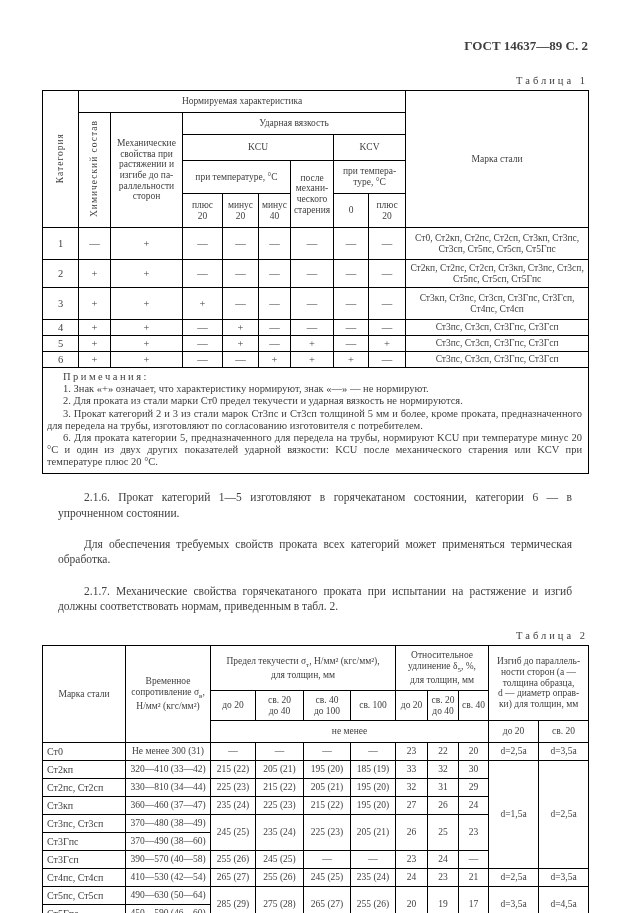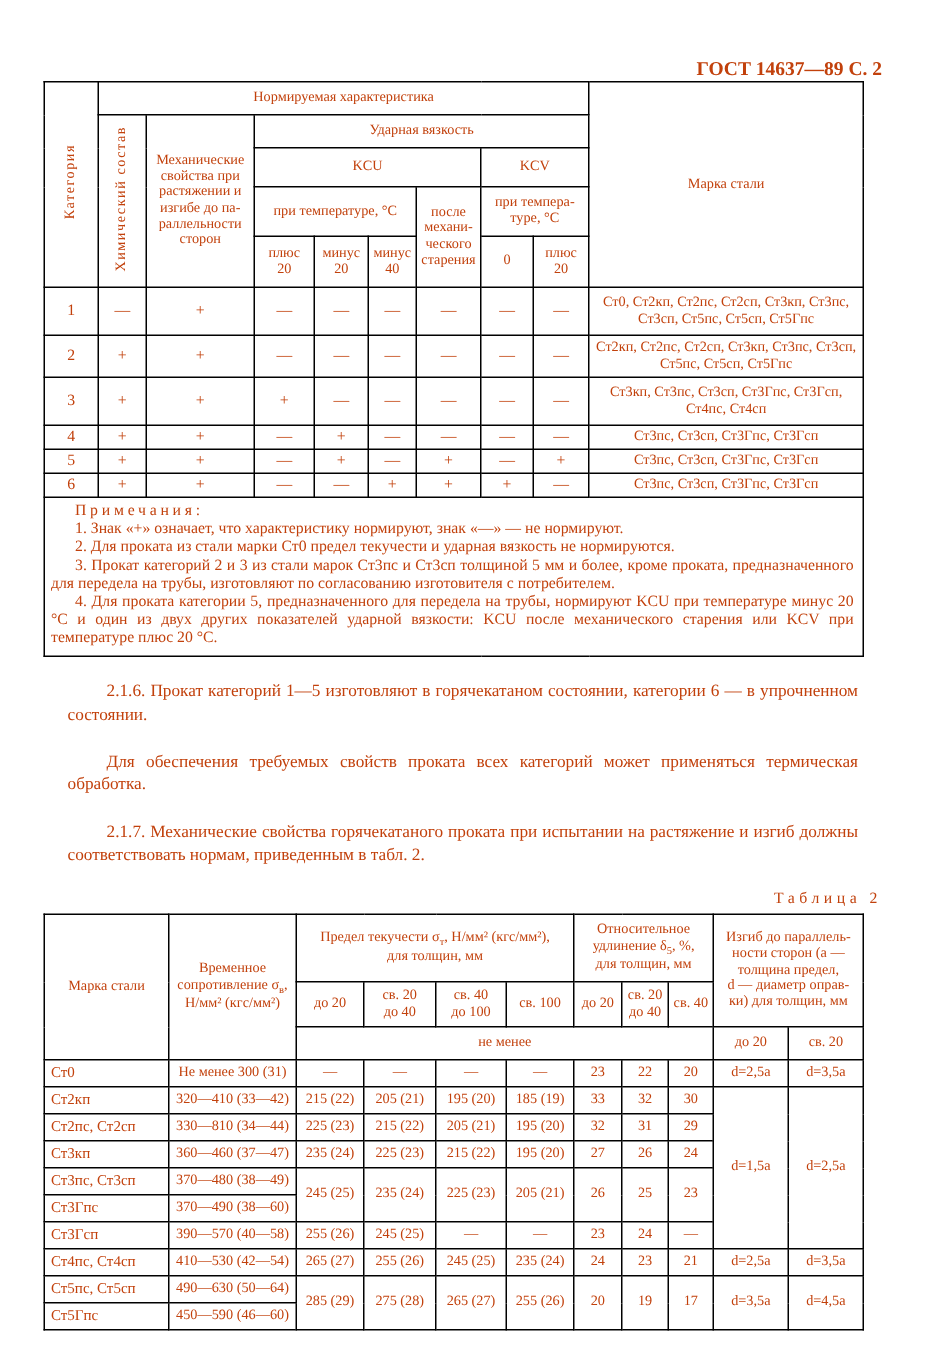--- a/index.html
+++ b/index.html
@@ -1,20 +1,20 @@
 <!DOCTYPE html>
 <html><head>
 <meta charset="utf-8">
 <style>
   * { box-sizing: border-box; }
   html, body { margin: 0; padding: 0; background: #fff; }
   .page {
-    width: 630px; height: 913px; background: #ffffff; color: #c2410c;
+    width: 630px; height: 913px; background: #ffffff; color: #404040;
     font-family: "Liberation Serif", "DejaVu Serif", serif;
-    padding: 38px 42px 0 29px; overflow: hidden;
+    padding: 38px 42px 0 42px; overflow: hidden;
   }
   .doc-header { text-align: right; font-weight: bold; font-size: 13px; margin: 0; }
   .tbl-label { text-align: right; font-size: 10.5px; letter-spacing: 3px; margin: 21px 0 4px 0; }
   .tbl-label2 { text-align: right; font-size: 10.5px; letter-spacing: 3px; margin: 2px 0 4px 0; }
 
   table.gost { border-collapse: collapse; table-layout: fixed; width: 546px; border: 1.5px solid #000; }
   table.gost td { border: 1px solid #000; padding: 1px 2px; text-align: center; vertical-align: middle; font-size: 9.5px; line-height: 1.13; }
   .pre { white-space: pre-line; }
 
   
@@ -37,20 +37,21 @@
   .t2 .it { }
   sub { font-size: 7px; }
 </style>
 </head>
 <body>
 
 <div class="page">
 
   <p class="doc-header">ГОСТ 14637—89 С. 2</p>
 
+  <p class="tbl-label">Таблица 1</p>
 
   <table class="gost t1">
     <colgroup>
       <col style="width:36px">
         <col style="width:32px">
         <col style="width:72px">
         <col style="width:40px">
         <col style="width:36px">
       <col style="width:32px">
         <col style="width:43px">
@@ -171,21 +172,21 @@
       <td class="sign">—</td>
       <td class="grades">Ст3пс, Ст3сп, Ст3Гпс, Ст3Гсп</td>
     </tr>
 
     <tr>
       <td colspan="10" class="notes-cell">
         <p class="note"><span class="notes-title">Примечания:</span></p>
         <p class="note">1.  Знак «+» означает, что характеристику нормируют, знак «—» — не нормируют.</p>
         <p class="note">2.  Для проката из стали марки Ст0 предел текучести и ударная вязкость не нормируются.</p>
         <p class="note">3.  Прокат категорий 2 и 3 из стали марок Ст3пс и Ст3сп толщиной 5 мм и более, кроме проката, предназначенного для передела на трубы, изготовляют по согласованию изготовителя с потребителем.</p>
-        <p class="note">4.  Для проката категории 5, предназначенного для передела на трубы, нормируют KCU при температуре минус 20 °С и один из двух других показателей ударной вязкости: KCU после механического старения или KCV при температуре плюс 20 °С.</p>
+        <p class="note">6.  Для проката категории 5, предназначенного для передела на трубы, нормируют KCU при температуре минус 20 °С и один из двух других показателей ударной вязкости: KCU после механического старения или KCV при температуре плюс 20 °С.</p>
       </td>
     </tr>
   </tbody>
     </table>
 
   <div class="bodytext">
     <p>2.1.6.  Прокат категорий 1—5 изготовляют в горячекатаном состоянии, категории 6 — в упрочненном состоянии.</p>
     <p>Для обеспечения требуемых свойств проката всех категорий может применяться термическая обработка.</p>
     <p>2.1.7.  Механические свойства горячекатаного проката при испытании на растяжение и изгиб должны соответствовать нормам, приведенным в табл. 2.</p>
   </div>
@@ -212,21 +213,21 @@
       <td rowspan="3" class="pre"><span>Временное
 сопротивление σ</span><sub>в</sub><span>,
 Н/мм² (кгс/мм²)</span></td>
       <td colspan="4" class="pre"><span>Предел текучести σ</span><sub>т</sub><span>, Н/мм² (кгс/мм²),
 для толщин, мм</span></td>
       <td colspan="3" class="pre"><span>Относительное
 удлинение δ</span><sub>5</sub><span>, %,
 для толщин, мм</span></td>
       <td colspan="2" rowspan="2" class="pre">Изгиб до параллель-
 ности сторон (a —
-толщина предел,
+толщина образца,
 d — диаметр оправ-
 ки) для толщин, мм</td>
     </tr>
     <tr style="height:30px">
       <td>до 20</td>
       <td class="pre">св. 20
 до 40</td>
       <td class="pre">св. 40
 до 100</td>
       <td>св. 100</td>

